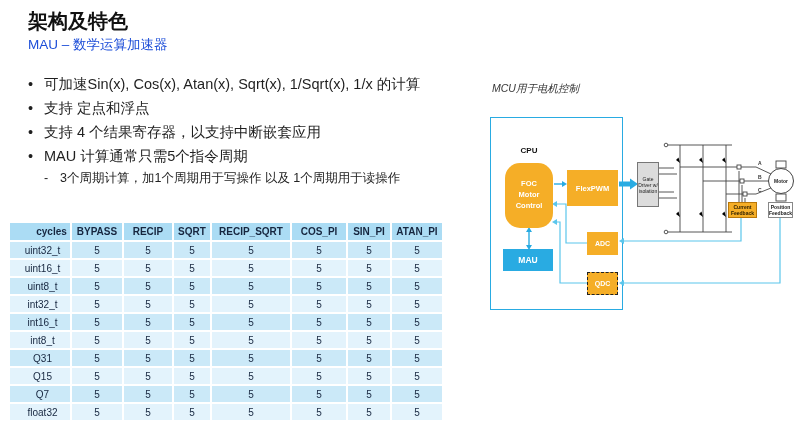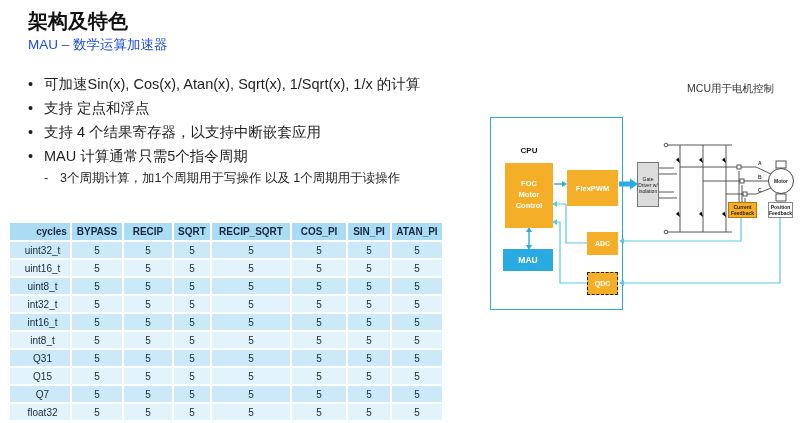--- a/index.html
+++ b/index.html
@@ -28,28 +28,28 @@
   table.cycles th,table.cycles td{font-size:10px;color:#16263f;text-align:center;overflow:hidden;white-space:nowrap;}
   table.cycles th{background:var(--th-bg);height:17px;font-weight:bold;}
   table.cycles th.first{text-align:center;padding-left:23px;}
   table.cycles td{height:16px;}
   table.cycles td.first{text-align:center;padding-left:5px;}
   table.cycles tr.odd td{background:var(--row-odd);}
   table.cycles tr.even td{background:var(--row-even);}
 
   
   .diagram{position:absolute;left:480px;top:70px;width:320px;height:300px;}
-  .diagram-title{position:absolute;left:0;top:12px;width:294px;text-align:right;font-size:10.5px;color:#333;}
+  .diagram-title{position:absolute;left:12px;top:12px;width:294px;text-align:left;font-size:10.5px;color:#333;font-style:italic;}
   .mcu-box{position:absolute;left:10px;top:47px;width:133px;height:193px;border:1.6px solid var(--blue);background:#fff;}
   .circuit{position:absolute;left:0;top:0;width:320px;height:300px;}
   .blk{position:absolute;display:flex;align-items:center;justify-content:center;text-align:center;color:#fff;font-weight:bold;}
   .blk.orange{background:var(--orange);}
   .blk.blue{background:var(--blue);}
   .cpu-label{position:absolute;left:25px;top:76px;width:48px;text-align:center;font-size:8px;font-weight:bold;color:#111;}
-  .foc{left:25px;top:93px;width:48px;height:65px;font-size:7.5px;line-height:1.45;padding:0 6px;}
+  .foc{left:25px;top:93px;width:48px;height:65px;font-size:7.5px;line-height:1.45;padding:0 6px;border-radius:15px;}
   .flexpwm{left:87px;top:100px;width:51px;height:36px;font-size:7.5px;}
   .mau{left:23px;top:179px;width:50px;height:22px;font-size:8.5px;}
   .adc{left:107px;top:162px;width:31px;height:23px;font-size:7px;}
   .qdc{left:107px;top:202px;width:31px;height:23px;font-size:7px;border:1.5px dashed #222;}
   .gate-driver{position:absolute;left:157px;top:92px;width:22px;height:45px;background:#DCDCDC;border:0.8px solid #777;
     display:flex;align-items:center;justify-content:center;text-align:center;font-size:5px;line-height:1.2;color:#222;}
   .motor{position:absolute;left:288px;top:98px;width:26px;height:26px;border-radius:50%;border:1.2px solid #444;background:#fff;
     display:flex;align-items:center;justify-content:center;font-size:5px;font-weight:bold;color:#222;}
   .fb{position:absolute;display:flex;align-items:center;justify-content:center;text-align:center;font-size:5px;line-height:1.2;font-weight:bold;}
   .current-fb{left:248px;top:132px;width:29px;height:16px;background:var(--orange);border:0.8px solid #b97708;color:#2a1d00;}

